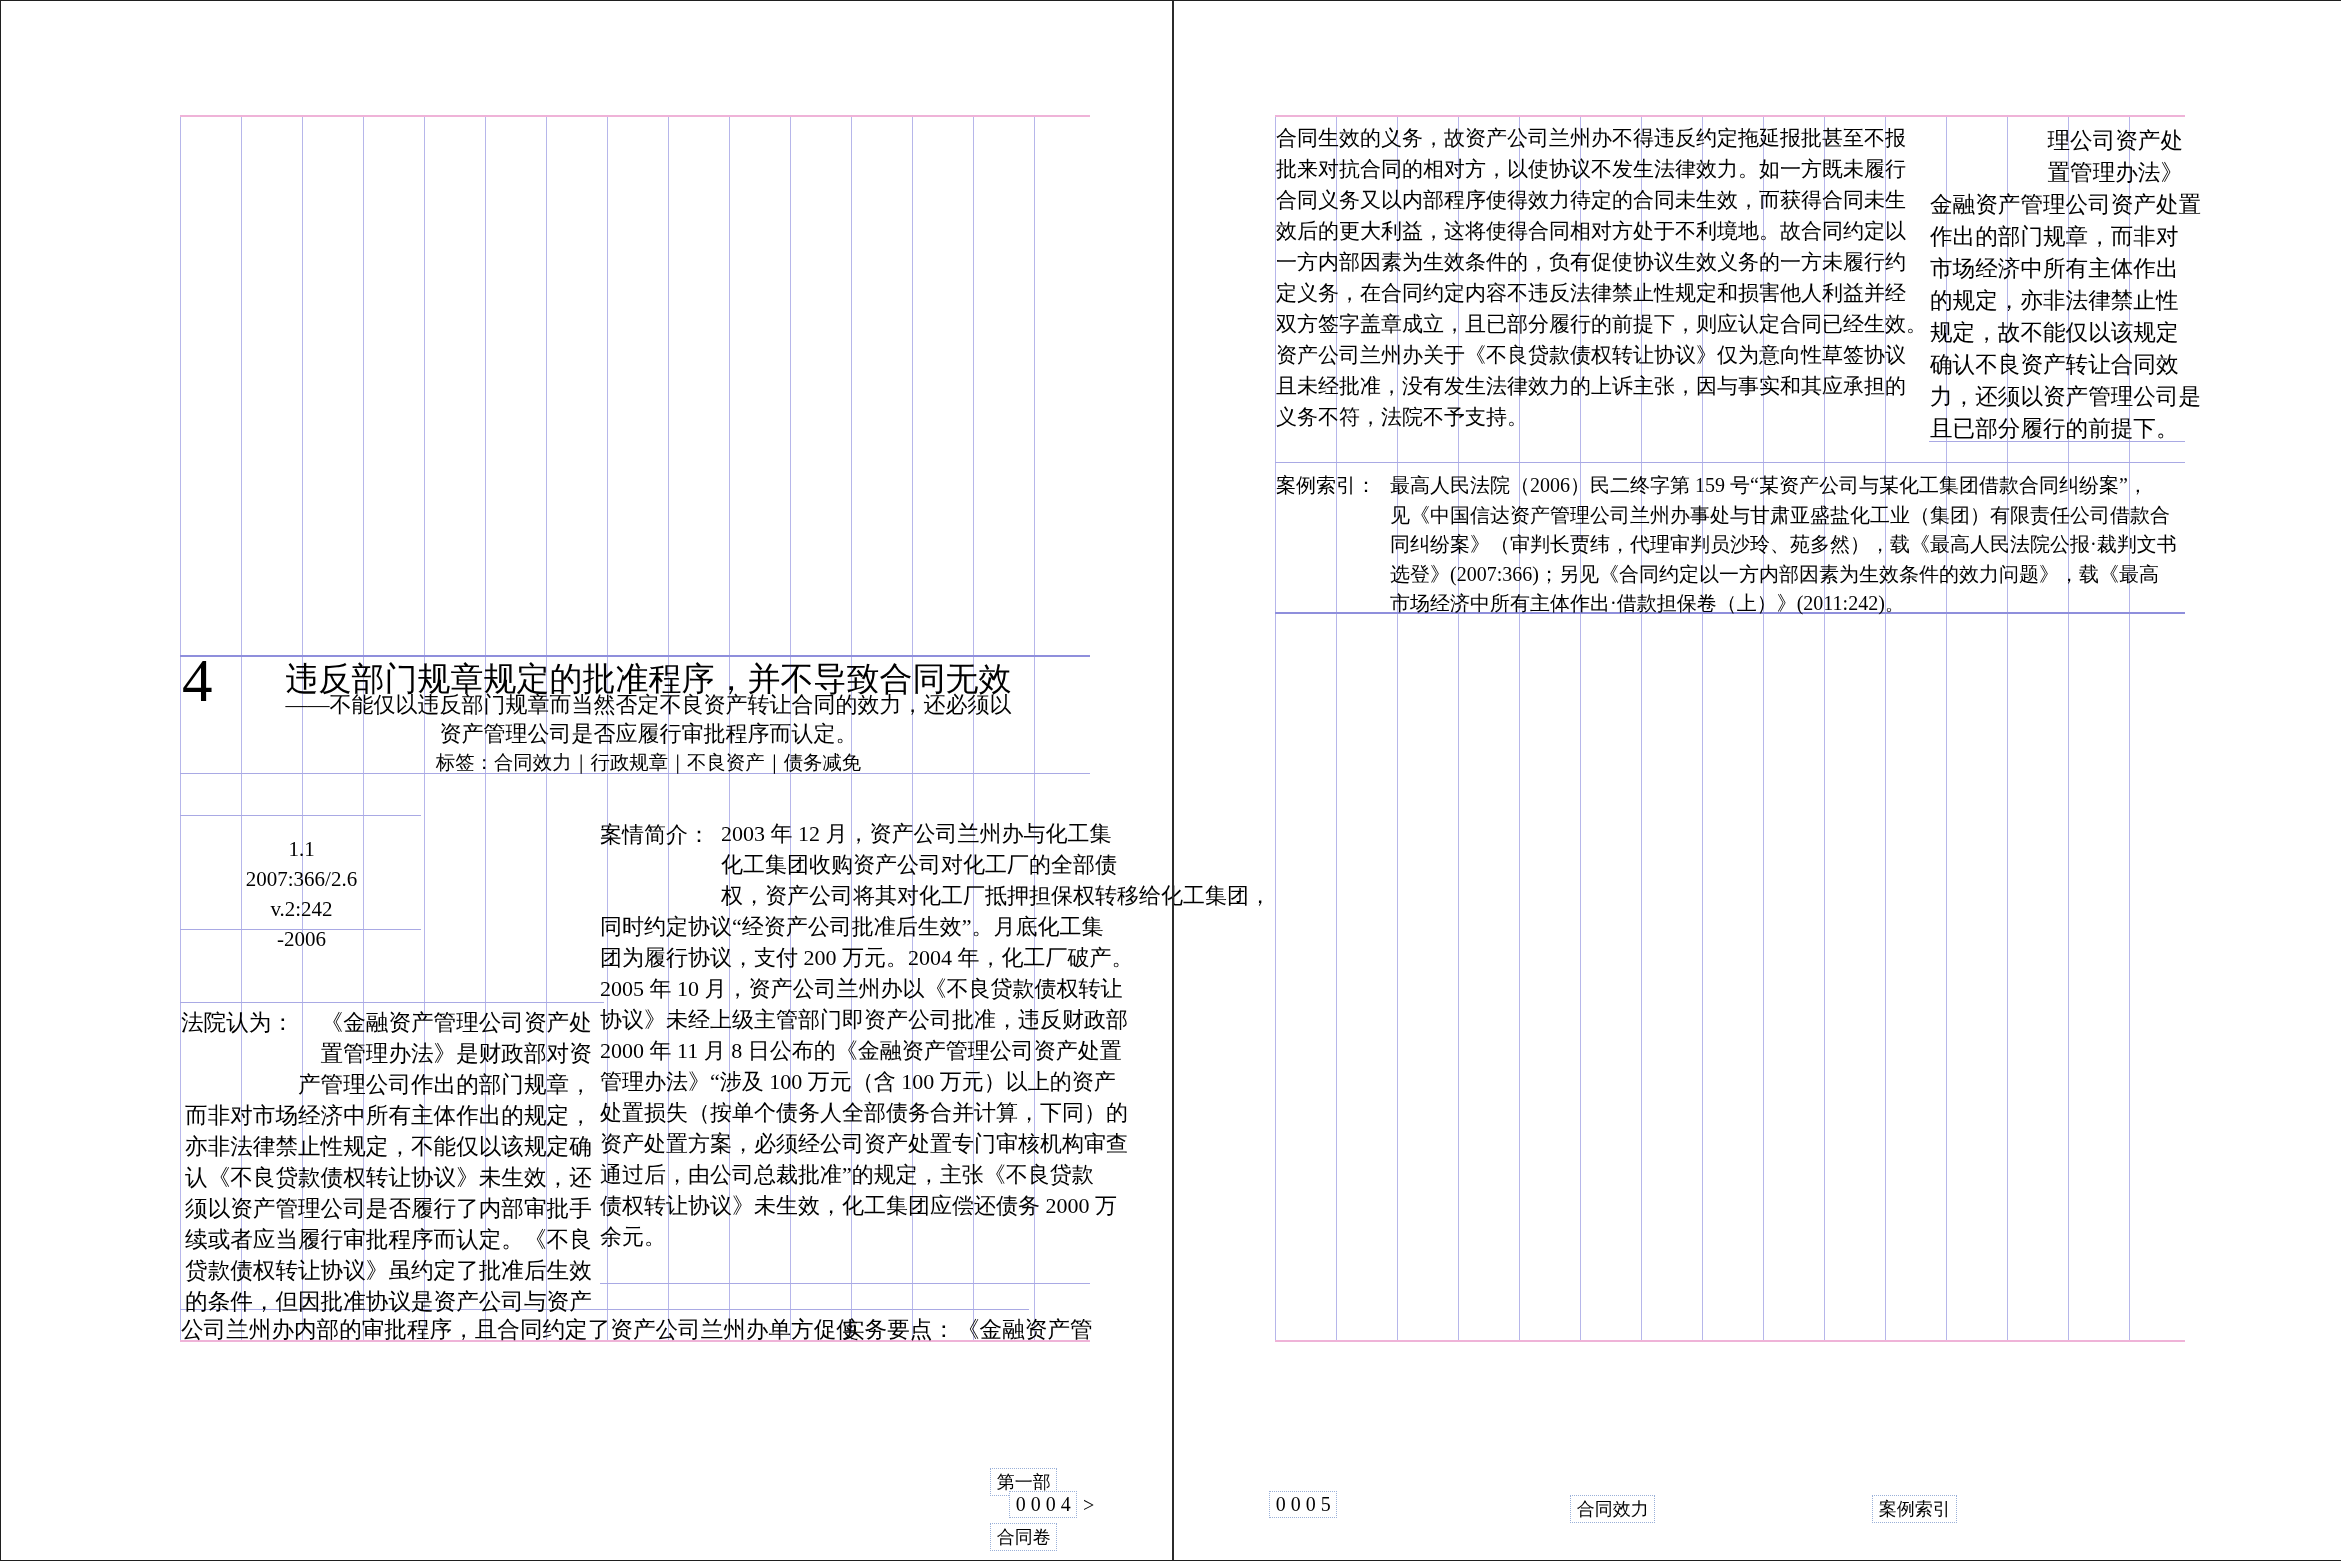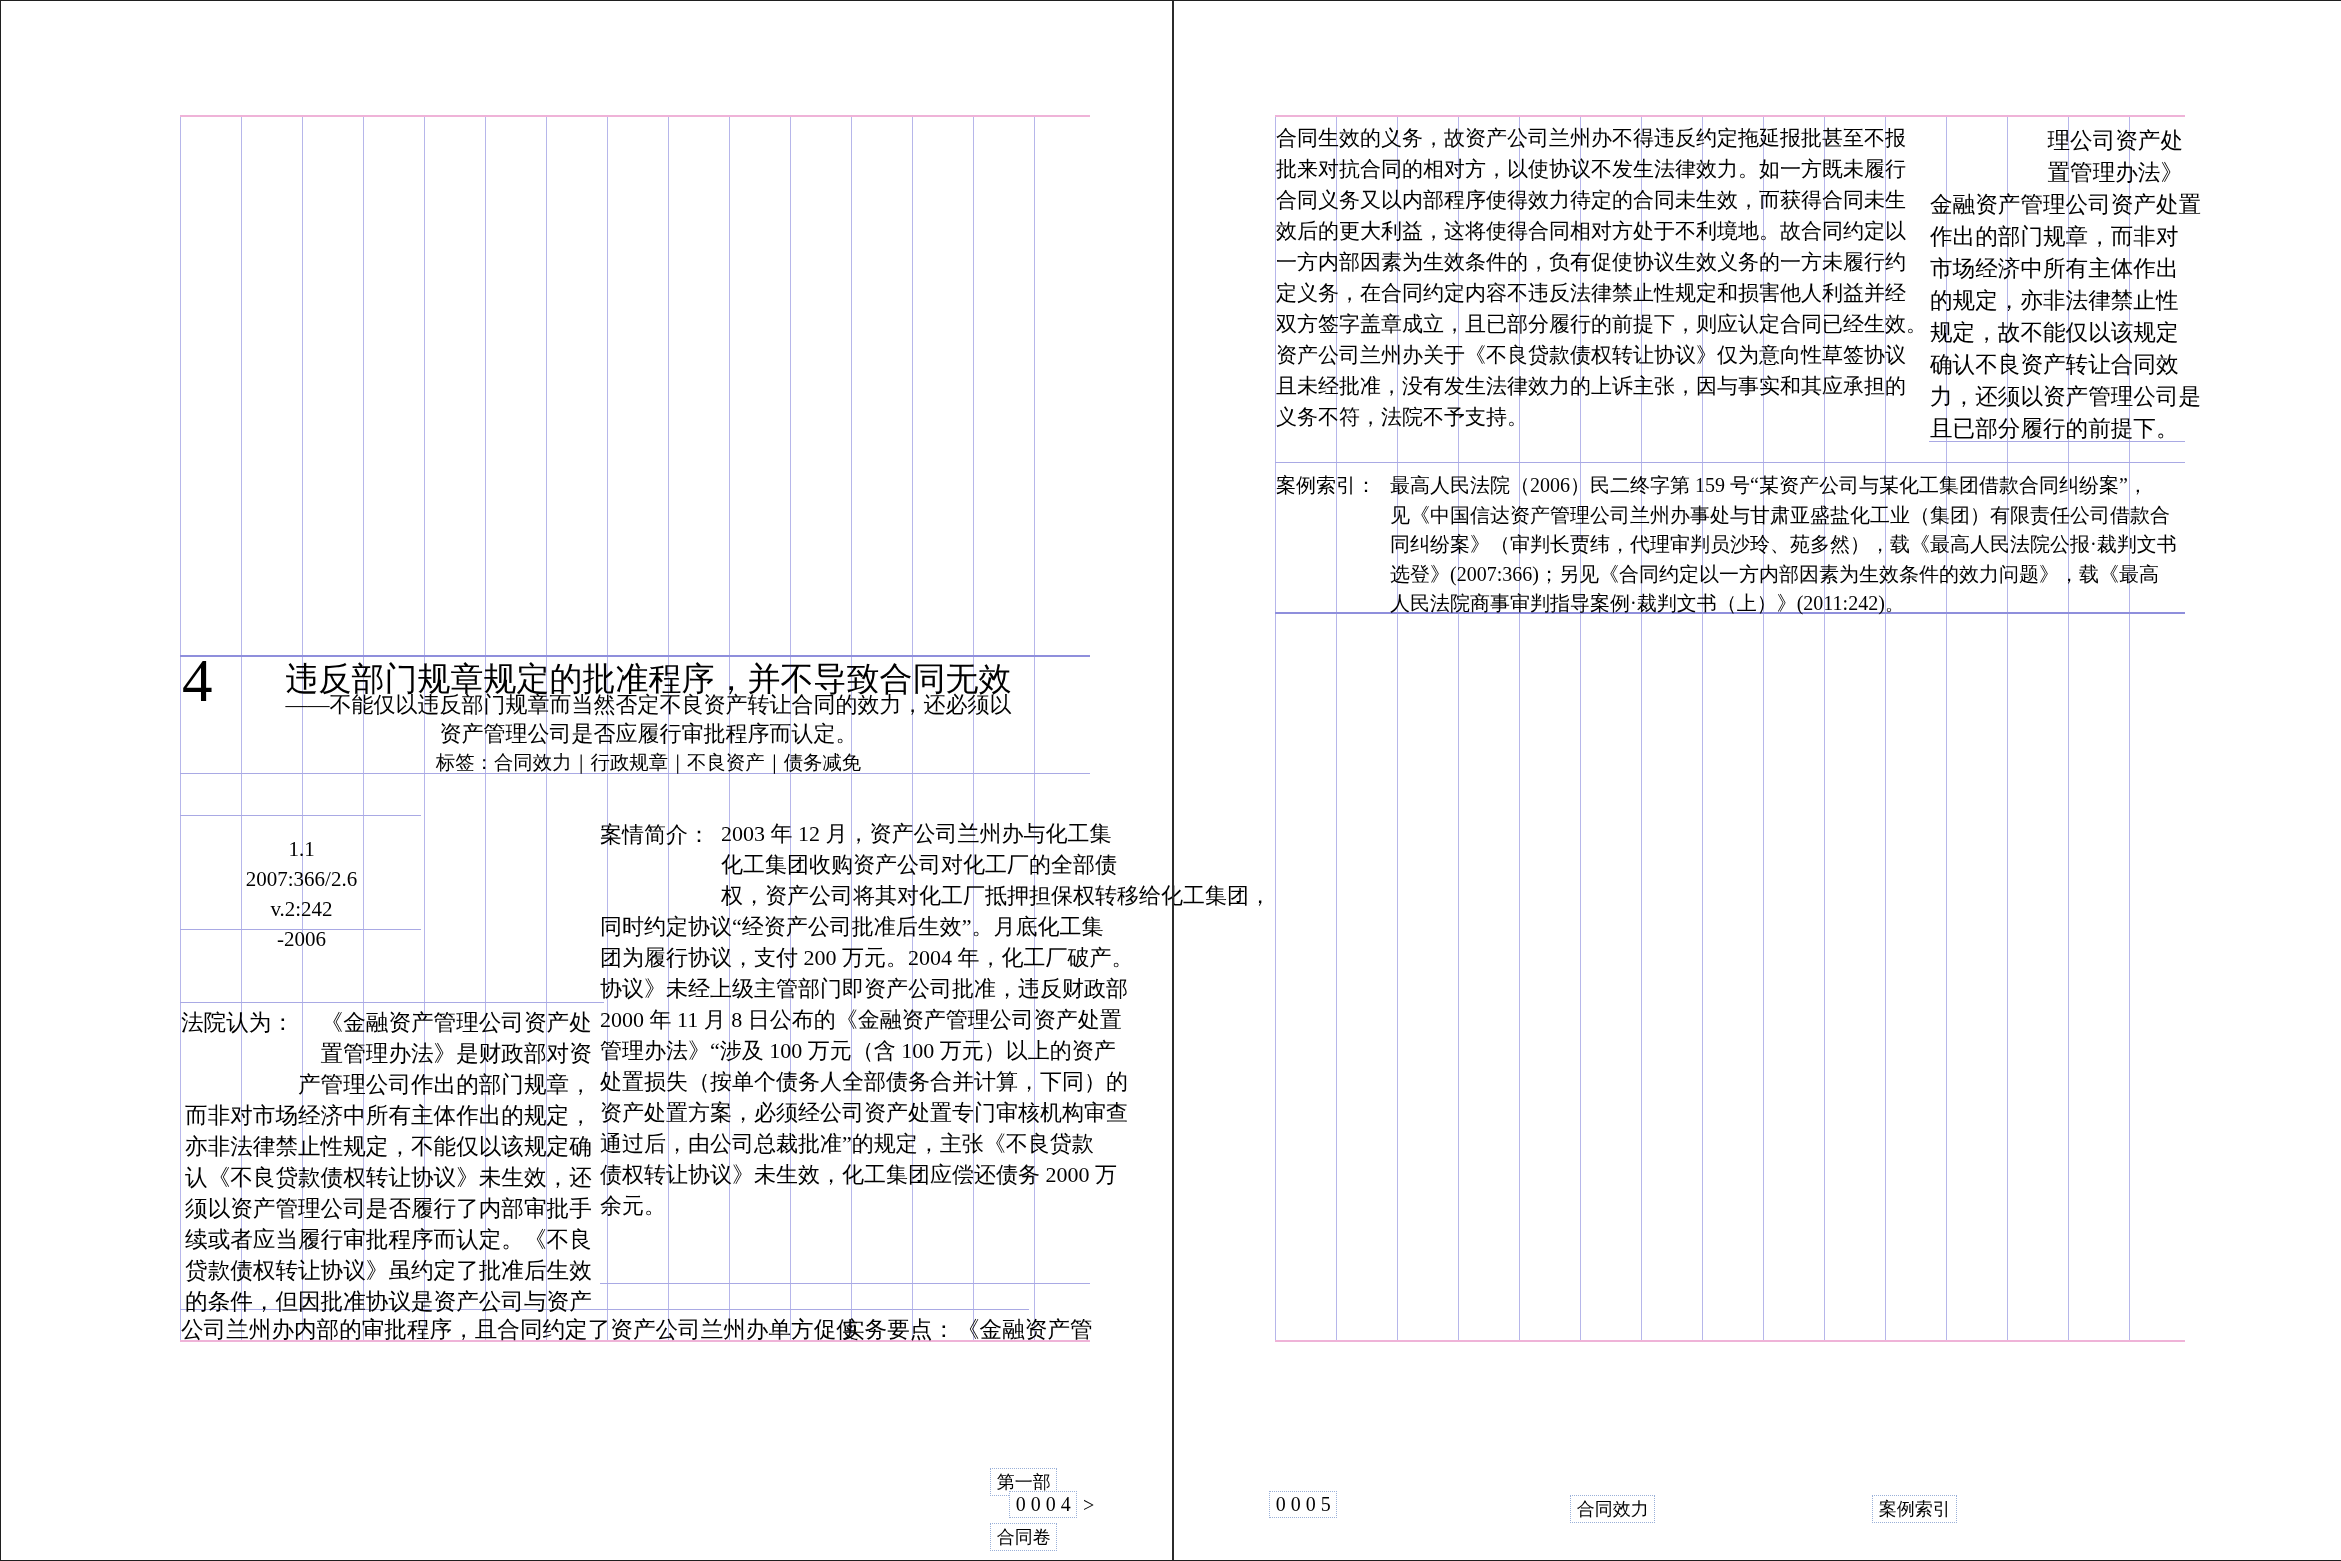--- a/index.html
+++ b/index.html
@@ -115,20 +115,21 @@
         <div class="tline">的条件，但因批准协议是资产公司与资产</div>
       </div>
 
     <div class="summary-label tblock">案情简介：</div>
     <div class="summary-lines">
         <div class="tline">2003 年 12 月，资产公司兰州办与化工集</div>
         <div class="tline">化工集团收购资产公司对化工厂的全部债</div>
         <div class="tline">权，资产公司将其对化工厂抵押担保权转移给化工集团，</div>
         <div class="tline">同时约定协议“经资产公司批准后生效”。月底化工集</div>
         <div class="tline">团为履行协议，支付 200 万元。2004 年，化工厂破产。</div>
+        <div class="tline">2005 年 10 月，资产公司兰州办以《不良贷款债权转让</div>
         <div class="tline">协议》未经上级主管部门即资产公司批准，违反财政部</div>
         <div class="tline">2000 年 11 月 8 日公布的《金融资产管理公司资产处置</div>
         <div class="tline">管理办法》“涉及 100 万元（含 100 万元）以上的资产</div>
         <div class="tline">处置损失（按单个债务人全部债务合并计算，下同）的</div>
         <div class="tline">资产处置方案，必须经公司资产处置专门审核机构审查</div>
         <div class="tline">通过后，由公司总裁批准”的规定，主张《不良贷款</div>
         <div class="tline">债权转让协议》未生效，化工集团应偿还债务 2000 万</div>
         <div class="tline">余元。</div>
       </div>
 
@@ -178,21 +179,21 @@
         <div class="tline">力，还须以资产管理公司是</div>
         <div class="tline">且已部分履行的前提下。</div>
       </div>
 
     <div class="ci-label tblock">案例索引：</div>
     <div class="ci-lines">
         <div class="tline">最高人民法院（2006）民二终字第 159 号“某资产公司与某化工集团借款合同纠纷案”，</div>
         <div class="tline">见《中国信达资产管理公司兰州办事处与甘肃亚盛盐化工业（集团）有限责任公司借款合</div>
         <div class="tline">同纠纷案》（审判长贾纬，代理审判员沙玲、苑多然），载《最高人民法院公报·裁判文书</div>
         <div class="tline">选登》(2007:366)；另见《合同约定以一方内部因素为生效条件的效力问题》，载《最高</div>
-        <div class="tline">人民法院商事审判指导案例·裁判文书（上）》(2011:242)。</div>
+        <div class="tline">市场经济中所有主体作出·借款担保卷（上）》(2011:242)。</div>
       </div>
 
     <div class="foot f-pagenum-r"><span class="dotted">0 0 0 5</span></div>
     <div class="foot f-tab1"><span class="dotted">合同效力</span></div>
     <div class="foot f-tab2"><span class="dotted">案例索引</span></div>
   </section>
 
 </div>
 
 

